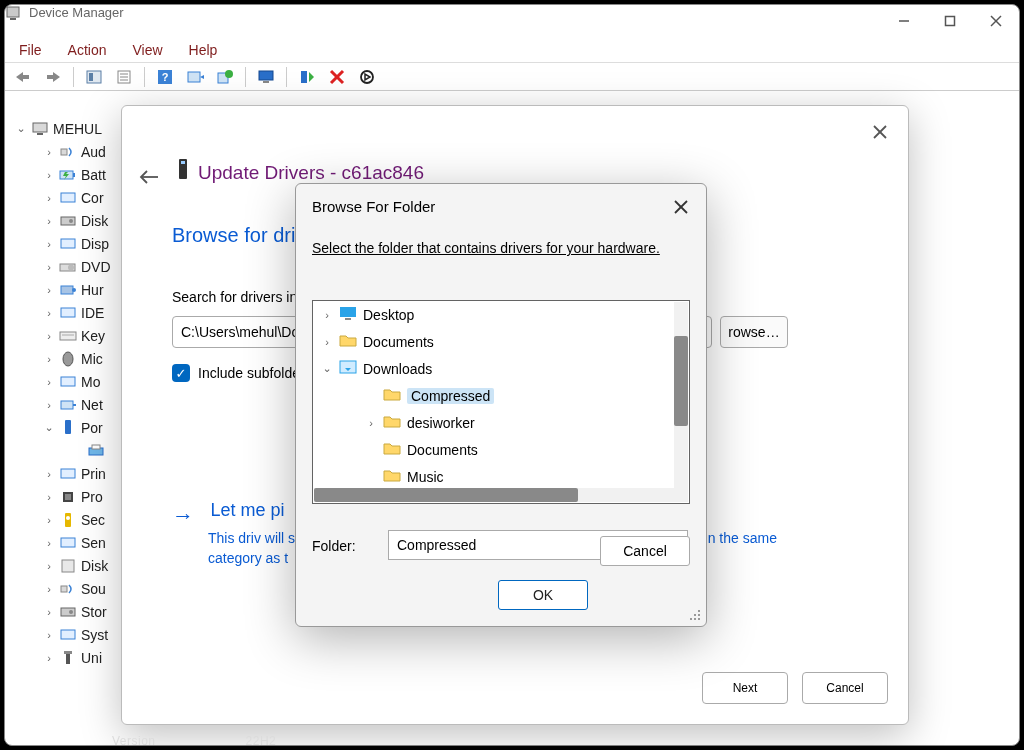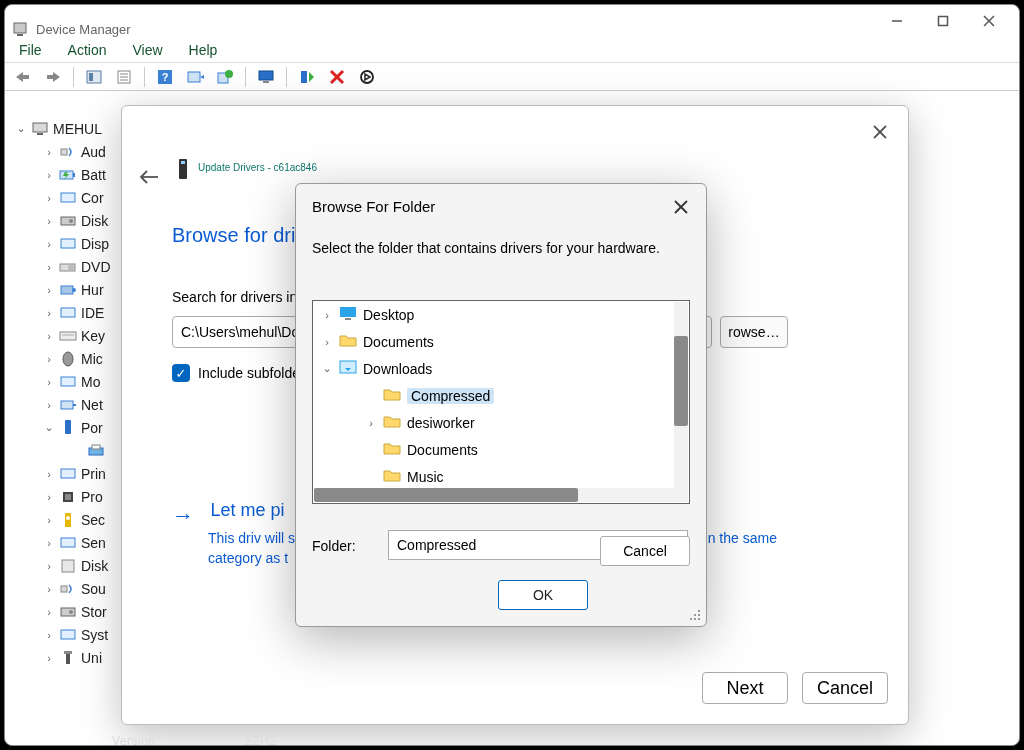--- a/index.html
+++ b/index.html
@@ -1,65 +1,65 @@
 <!DOCTYPE html>
 <html><head>
 <meta charset="utf-8">
 <style>
   * { box-sizing: border-box; margin: 0; padding: 0; font-family: "Segoe UI", Arial, sans-serif; }
   body { background: #000; width: 1024px; height: 750px; overflow: hidden; position: relative; }
 
   .window { position: absolute; left: 4px; top: 4px; width: 1016px; height: 742px; background: #fff; border: 1px solid #888; border-radius: 8px; box-shadow: 0 4px 20px rgba(0,0,0,0.3); }
 
-  .titlebar { height: 32px; display: flex; align-items: flex-end; padding: 0 7px; }
+  .titlebar { height: 32px; display: flex; align-items: flex-start; padding: 0 0; }
   .titlebar .app-icon { width: 16px; height: 16px; margin-right: 8px; }
   .titlebar .title { font-size: 13px; color: #666; flex: 0 0 auto; }
   .titlebar .spacer { flex: 1; }
   .titlebar .winbtn { width: 46px; height: 32px; display: flex; align-items: center; justify-content: center; color: #555; }
 
-  .menubar { height: 26px; display: flex; align-items: center; padding: 0 10px; gap: 18px; font-size: 14px; color: #14532d; border-bottom: 1px solid #ddd;}
+  .menubar { height: 26px; display: flex; align-items: center; padding: 0 10px; gap: 18px; font-size: 14px; color: #7f1d1d; border-bottom: 1px solid #ddd;}
   .menubar > div { padding: 2px 4px; }
 
   .toolbar { height: 28px; display: flex; align-items: center; padding: 0 6px; gap: 6px; border-bottom: 1px solid #ccc;}
   .toolbar .tbtn { width: 24px; height: 24px; display:flex; align-items:center; justify-content:center; }
   .toolbar .sep { width:1px; height:20px; background:#ccc; margin:0 2px; }
 
   .tree { position:absolute; left:10px; top:112px; bottom: 10px; width: 270px; font-size:14px; color:#222; overflow:hidden;}
   .tree-row { height:23px; display:flex; align-items:center; gap:4px; }
   .tree-row.root { padding-left:0;}
   .tree-row.lvl1 { padding-left:28px;}
   .tree-row.lvl2 { padding-left:56px;}
   .expander { width:12px; display:inline-flex; justify-content:center; color:#666; font-size:11px;}
   .dev-icon { width:18px; height:16px; display:inline-flex; align-items:center; justify-content:center; }
 
   
   .wizard { position:absolute; left:116px; top:100px; width:788px; height:620px; background:#fff; border:1px solid #bbb; border-radius:6px; box-shadow:0 10px 40px rgba(0,0,0,0.25); }
   .wizard .close-x { position:absolute; right:12px; top:10px; width:32px; height:32px; display:flex;align-items:center;justify-content:center; color:#555;}
   .wizard .back-arrow { position:absolute; left:12px; top:56px; width:30px; height:30px; display:flex;align-items:center;justify-content:center; color:#555;}
   .wizard .header-icon { position:absolute; left:54px; top:52px; }
-  .wizard .header-title { position:absolute; left:76px; top:56px; font-size:10px; color:#0f766e;}
+  .wizard .header-title { position:absolute; left:76px; top:56px; font-size:19px; color:#701a75;}
   .wizard .blue-h { position:absolute; left:50px; top:118px; font-size:20px; color:#0a5bd3;}
   .wizard .label1 { position:absolute; left:50px; top:183px; font-size:14px;}
   .wizard .path-input { position:absolute; left:50px; top:210px; width:540px; height:32px; border:1px solid #aaa; border-radius:4px; padding:0 8px; font-size:14px;}
   .wizard .browse-btn { position:absolute; left:598px; top:210px; width:68px; height:32px; border:1px solid #aaa; border-radius:4px; background:#fafafa; font-size:14px; text-align:center; line-height:30px;}
   .wizard .cb-row { position:absolute; left:50px; top:258px; display:flex; align-items:center; gap:8px; font-size:14px;}
   .wizard .cb { width:18px; height:18px; border-radius:4px; background:#0067c0; display:flex; align-items:center; justify-content:center; color:#fff; font-size:13px;}
   .wizard .link-block { position:absolute; left:50px; top:394px; }
   .wizard .link-arrow { color:#0a5bd3; font-size:22px; display:inline-block; margin-right:12px; vertical-align:top;}
   .wizard .link-title { color:#0a5bd3; font-size:18px;}
   .wizard .link-desc { color:#0a5bd3; font-size:14px; margin-top:4px; max-width:640px;}
 
   .wizard .bottom-btns { position:absolute; right:20px; bottom:20px; display:flex; gap:14px;}
-  .wizard .bottom-btns button { width:86px; height:32px; border:1px solid #aaa; border-radius:4px; background:#fff; font-size:18px;}
+  .wizard .bottom-btns button { width:86px; height:32px; border:1px solid #aaa; border-radius:4px; background:#fff; font-size:12px;}
 
   
   .browse { position:absolute; left:290px; top:178px; width:412px; height:444px; background:#f4f4f4; border:1px solid #999; border-radius:6px; box-shadow:0 12px 50px rgba(0,0,0,0.3);}
   .browse .bf-title { position:absolute; left:16px; top:14px; font-size:15px;}
   .browse .bf-close { position:absolute; right:10px; top:8px; width:30px; height:30px; display:flex;align-items:center;justify-content:center; color:#333;}
-  .browse .bf-desc { position:absolute; left:16px; top:56px; font-size:14px;}
+  .browse .bf-desc { position:absolute; left:16px; top:56px; font-size:14px;text-decoration:underline;}
   .browse .bf-tree { position:absolute; left:16px; top:116px; width:378px; height:204px; border:1px solid #636363; background:#fff; overflow:hidden;}
   .bf-row { height:27px; display:flex; align-items:center; gap:6px; font-size:14px; padding-left:6px;}
   .bf-row .exp { width:12px; text-align:center; color:#666; font-size:11px;}
   .bf-row.selected span.lbl { background:#cce4f6; padding:0 4px; border-radius:2px;}
   .bf-scroll-v { position:absolute; right:1px; top:1px; width:14px; height:200px; background:#f1f1f1;}
   .bf-scroll-v .thumb { position:absolute; left:0; top:34px; width:14px; height:90px; background:#898989; border-radius:2px;}
   .bf-scroll-h { position:absolute; left:1px; bottom:1px; height:14px; width:360px; background:#f1f1f1;}
   .bf-scroll-h .thumb { position:absolute; top:0; left:0; height:14px; width:264px; background:#898989; border-radius:2px;}
 
   .bf-folder-lbl { position:absolute; left:16px; top:354px; font-size:14px;}

